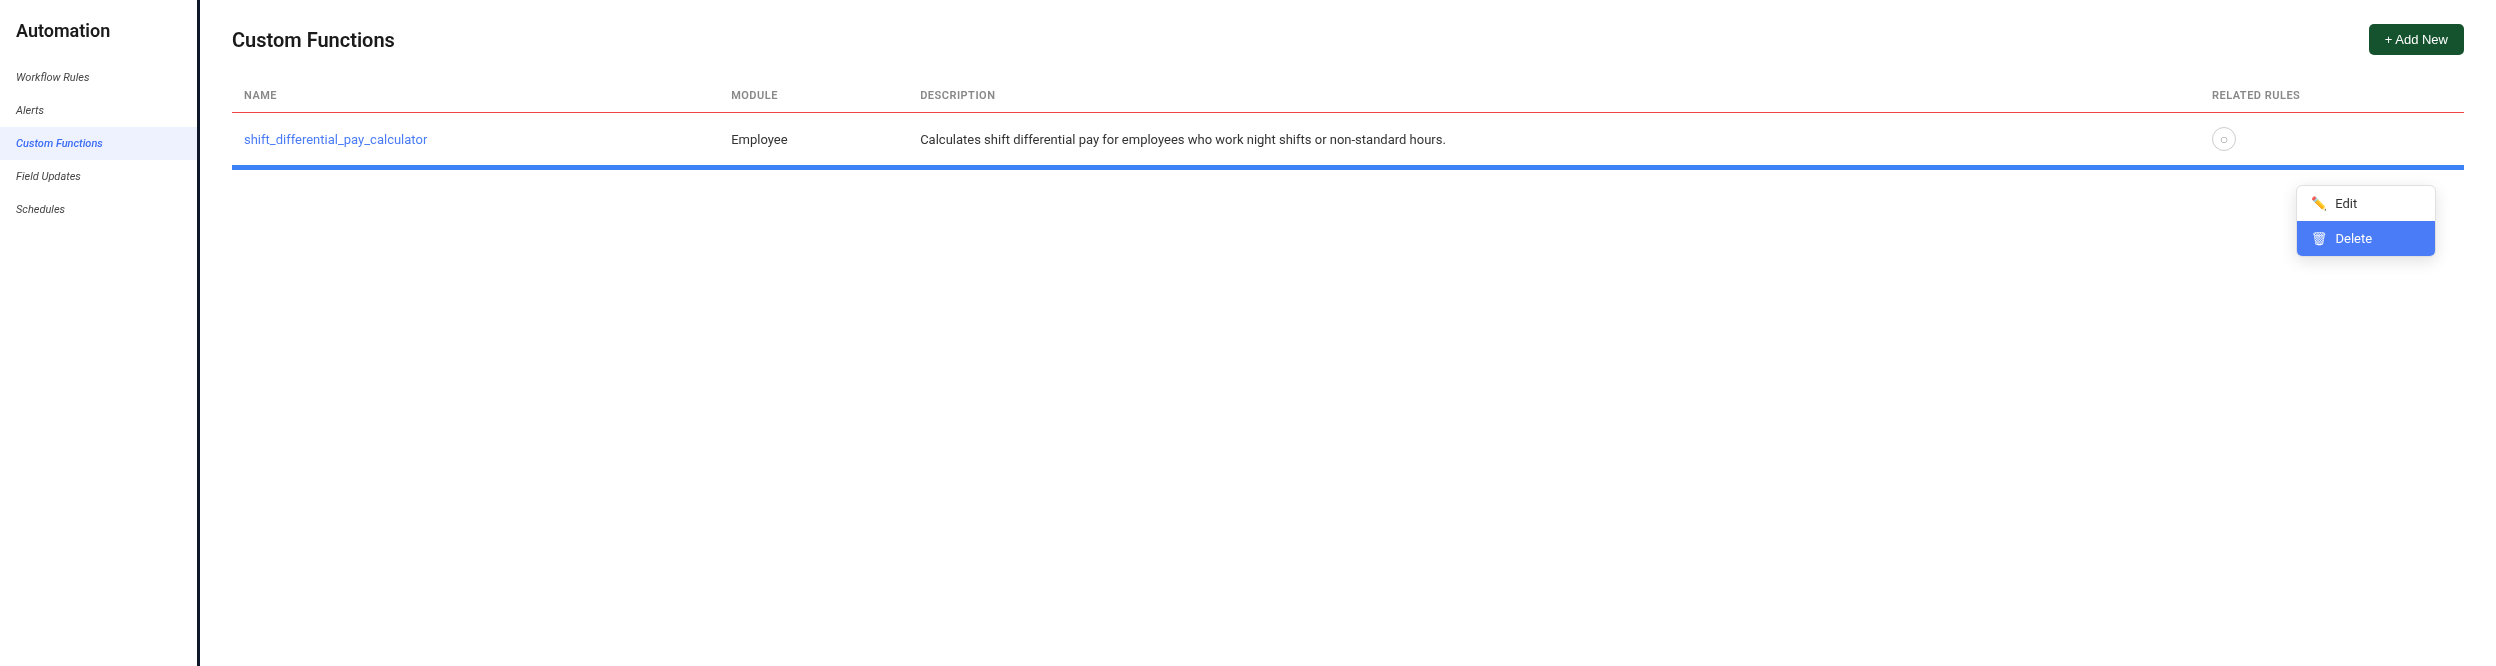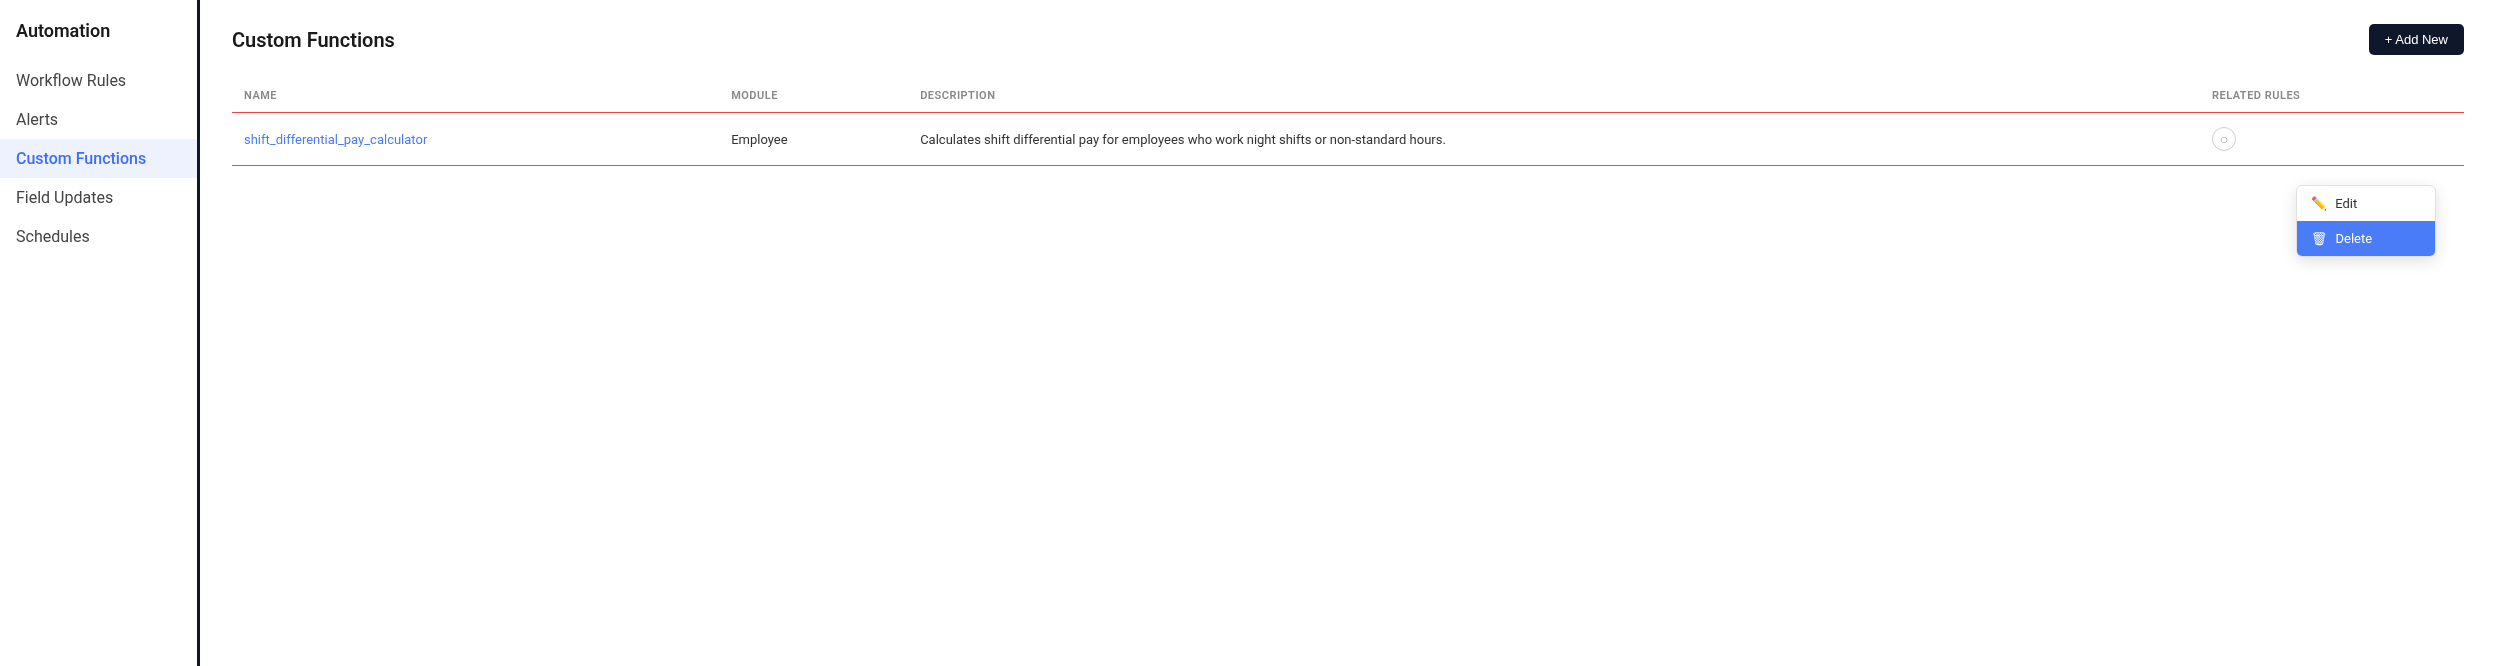--- a/index.html
+++ b/index.html
@@ -26,23 +26,24 @@
       font-size: 18px;
       font-weight: 600;
       color: #1a1a1a;
       padding: 0 16px 20px 16px;
     }
     .sidebar-item {
       display: block;
       padding: 10px 16px;
       color: #444;
       cursor: pointer;
-      font-size: 16px;
+      font-size: 11px;
       border-radius: 0;
       transition: background 0.15s;
+      font-style: italic;
     }
     .sidebar-item.active {
       background: #eef2ff;
       color: #3d6ef5;
       font-weight: 500;
     }
     .main-content {
       flex: 1;
       background: #fff;
       padding: 24px 32px;
@@ -54,21 +55,21 @@
       justify-content: space-between;
       align-items: center;
       margin-bottom: 24px;
     }
     .page-title {
       font-size: 20px;
       font-weight: 600;
       color: #1a1a1a;
     }
     .add-new-btn {
-      background: #0f172a;
+      background: #14532d;
       color: #fff;
       border: none;
       padding: 8px 16px;
       border-radius: 5px;
       font-size: 13px;
       cursor: pointer;
       font-weight: 500;
       display: flex;
       align-items: center;
       gap: 4px;
@@ -87,21 +88,21 @@
       text-align: left;
       font-size: 11px;
       font-weight: 600;
       color: #888;
       letter-spacing: 0.5px;
       padding: 10px 12px;
       text-transform: uppercase;
     }
     .data-table td {
       padding: 14px 12px;
-      border-bottom: 1px solid #3b82f6;
+      border-bottom: 5px solid #3b82f6;
       vertical-align: middle;
     }
     .link-cell {
       color: #4a7cf7;
       cursor: pointer;
       font-size: 13px;
     }
     .context-menu {
       position: absolute;
       right: 60px;

